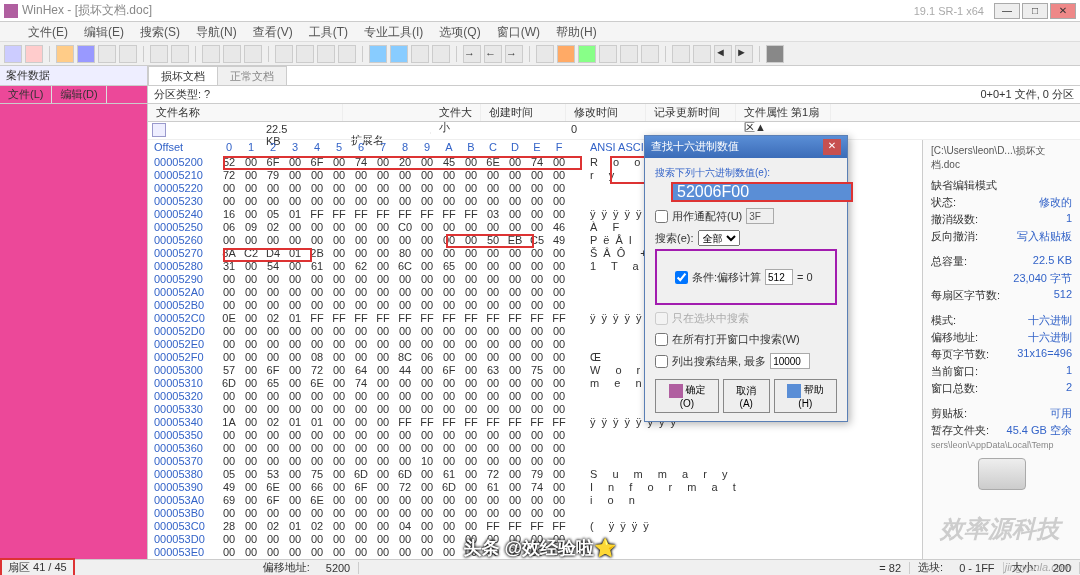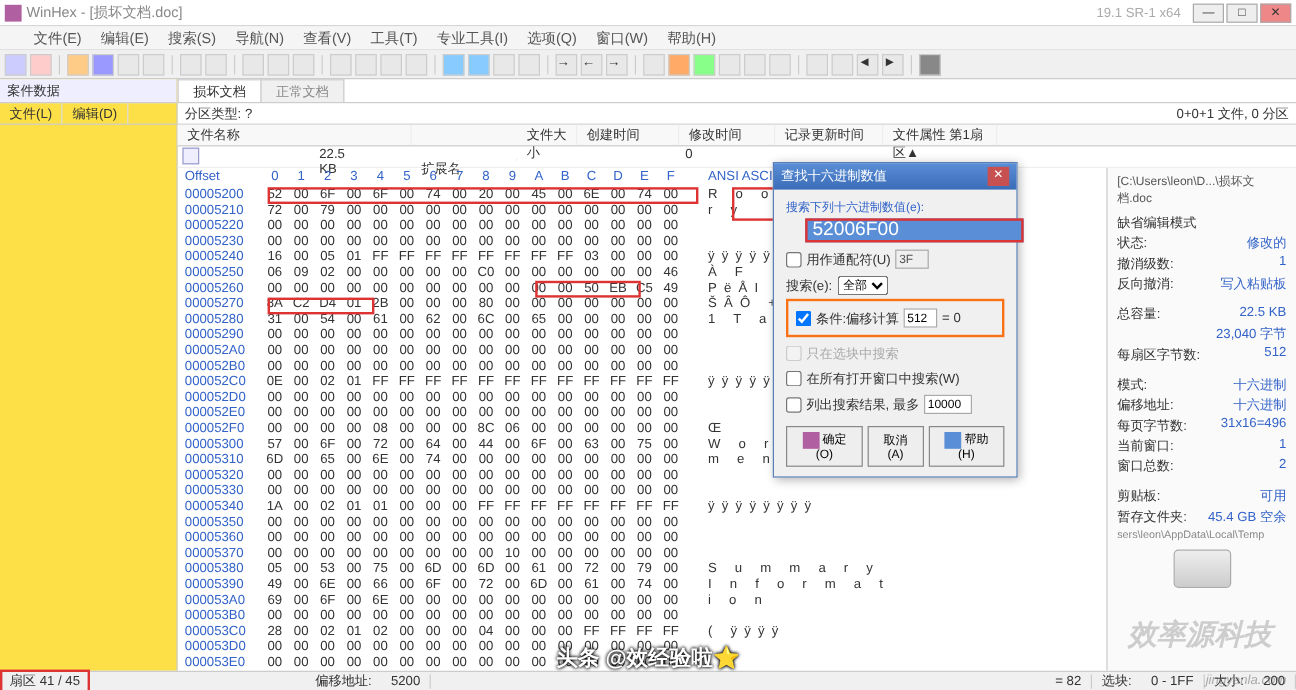--- a/index.html
+++ b/index.html
@@ -9,21 +9,21 @@
 .titlebar .title { color: #888; font-size: 12px; flex: 0 0 auto; }
 .titlebar .spacer { flex: 1; }
 .titlebar .ver { color: #aaa; margin-right: 8px; }
 .winbtn { width: 26px; height: 16px; border: 1px solid #aaa; background: #eee; margin-left: 2px; font-size: 10px; text-align: center; line-height: 14px; }
 .menubar { height: 20px; background: #f5f5f5; border-bottom: 1px solid #ddd; display: flex; padding-left: 20px; }
 .menubar span { padding: 2px 8px; font-size: 12px; color: #555; }
 .toolbar { height: 24px; background: #f0f0f0; border-bottom: 1px solid #ccc; display: flex; align-items: center; padding-left: 4px; gap: 3px; }
 .tbtn { width: 18px; height: 18px; background: #e8e8e8; border: 1px solid #ccc; display: inline-block; }
 .tsep { width: 1px; height: 16px; background: #ccc; margin: 0 3px; }
 .main { display: flex; height: 493px; }
-.sidebar { width: 148px; border-right: 1px solid #ccc; background: #fde047; }
+.sidebar { width: 148px; border-right: 1px solid #ccc; background: #ec4899; }
 .side-head { height: 20px; background: #eef; border-bottom: 1px solid #ccc; padding: 2px 6px; display: flex; justify-content: space-between; }
 .side-tabs { height: 18px; border-bottom: 1px solid #ccc; display: flex; }
 .side-tabs span { padding: 1px 8px; font-size: 11px; border-right: 1px solid #ddd; }
 .content { flex: 1; display: flex; flex-direction: column; }
 .doc-tabs { height: 20px; border-bottom: 1px solid #ccc; display: flex; }
 .doc-tabs span { padding: 2px 12px; border: 1px solid #ccc; border-bottom: none; margin-right: -1px; font-size: 11px; background: #fff; }
 .doc-tabs span.inactive { background: #f0f0f0; color: #888; }
 .partition-bar { height: 18px; border-bottom: 1px solid #ccc; padding: 1px 6px; font-size: 11px; display: flex; justify-content: space-between; }
 .file-header { height: 18px; background: #f8f8f8; border-bottom: 1px solid #ccc; display: flex; font-size: 11px; }
 .file-header span { padding: 1px 8px; border-right: 1px solid #eee; }
@@ -57,21 +57,21 @@
 
 .dialog { position: absolute; left: 644px; top: 135px; width: 204px; background: #f0f0f0; border: 1px solid #5a7fb5; box-shadow: 2px 2px 8px rgba(0,0,0,.3); font-size: 11px; }
 .dlg-title { height: 22px; background: linear-gradient(#5a8ed6, #3b6cb8); color: #fff; padding: 3px 6px; display: flex; justify-content: space-between; }
 .dlg-close { width: 18px; height: 16px; background: #c75050; color: #fff; text-align: center; font-size: 10px; line-height: 14px; }
 .dlg-body { padding: 8px 10px; }
 .dlg-label { color: #3363c8; font-size: 10px; margin-bottom: 2px; }
 .dlg-input { width: 100%; height: 20px; border: 2px solid #d33; background: #5a8ed6; color: #fff; padding: 0 4px; font-size: 16px; margin-left: 16px; }
 .dlg-chk-row { margin-top: 6px; display: flex; align-items: center; gap: 4px; font-size: 11px; }
 .dlg-chk-row input[type=text] { width: 28px; height: 16px; border: 1px solid #aaa; font-size: 10px; padding: 0 2px; }
 .dlg-chk-row select { height: 16px; font-size: 10px; }
-.dlg-cond { border: 2px solid #f97316; padding: 6px; margin-top: 3px; }
+.dlg-cond { border: 2px solid #a21caf; padding: 18px; margin-top: 3px; }
 .dlg-btns { margin-top: 10px; display: flex; gap: 4px; justify-content: space-between; }
 .dlg-btns button { height: 34px; font-size: 10px; padding: 0 6px; border: 1px solid #888; background: #eee; }
 .dlg-btns .ico { width: 14px; height: 14px; display: inline-block; vertical-align: middle; }
 .watermark1 { position: absolute; right: 20px; bottom: 30px; font-size: 24px; color: rgba(120,120,120,.35); font-style: italic; font-weight: bold; }
 .watermark2 { position: absolute; left: 50%; bottom: 15px; transform: translateX(-50%); font-size: 18px; color: #fff; text-shadow: 0 0 3px #000, 0 0 3px #000; font-weight: bold; }
 .watermark3 { position: absolute; right: 8px; bottom: 2px; font-size: 11px; color: rgba(100,100,100,.5); font-style: italic; }
 .drive-icon { width: 48px; height: 32px; background: linear-gradient(#eee,#ccc); border-radius: 4px; margin: 8px auto; border: 1px solid #aaa; }
 </style>
 </head>
 <body>

